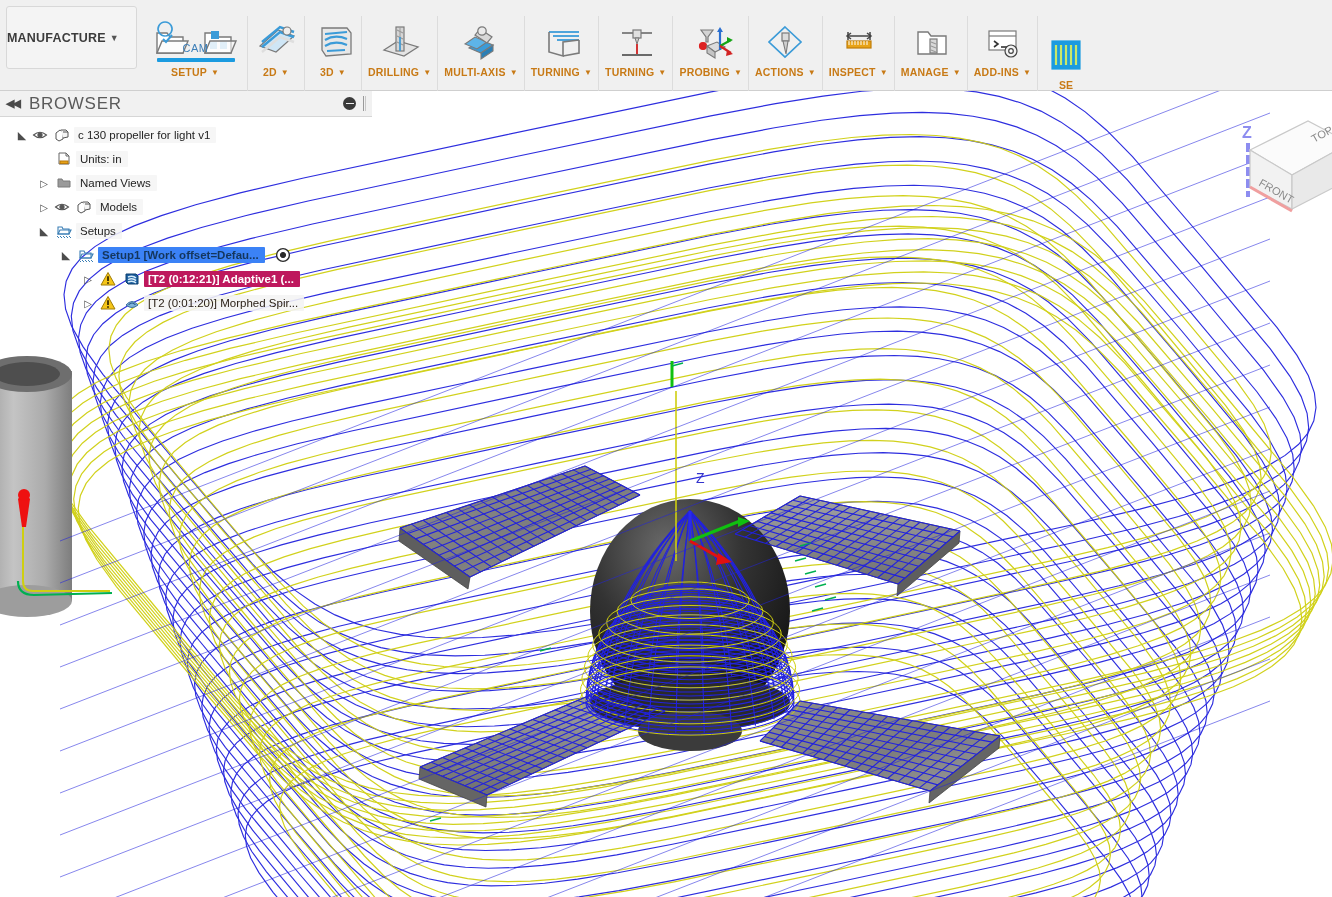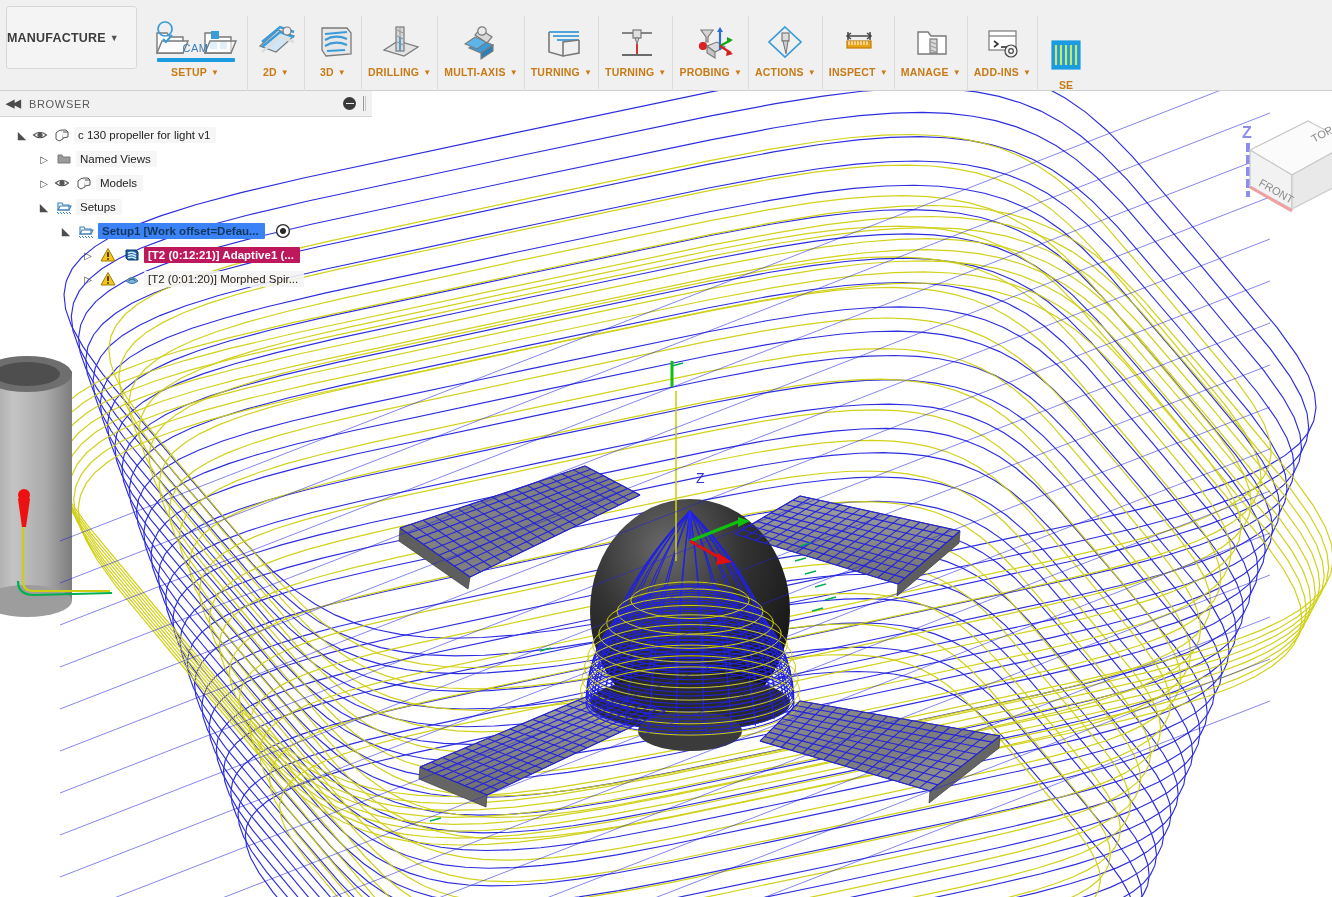--- a/index.html
+++ b/index.html
@@ -92,21 +92,21 @@
     height: 26px; background: #f1f1f1;
     border-bottom: 1px solid #d6d6d6;
     display: flex; align-items: center;
     padding: 0 6px;
   }
   .collapse-arrows {
     font-size: 11px; color: #4a4a4a; letter-spacing: -2px;
     margin-right: 10px; font-weight: bold;
   }
   .browser-title {
-    font-size: 11px; color: #5a5a5a; letter-spacing: .7px;
+    font-size: 17px; color: #5a5a5a; letter-spacing: .7px;
   }
   .browser-hdr-right {
     margin-left: auto; display: flex; align-items: center; gap: 7px;
   }
   .minus-circle {
     width: 13px; height: 13px; border-radius: 50%;
     background: #3a3a3a; position: relative; display:block;
   }
   .minus-circle::after {
     content: ""; position: absolute; left: 2.5px; top: 5.7px;
@@ -779,20 +779,31 @@
           <span class="icoslot">
             <svg width="16" height="16" viewBox="0 0 16 16">
               <path d="M2,6 L6,3 L9,5 L9,12 L5,14 L2,12 Z" fill="#fff" stroke="#555" stroke-width="1"></path>
               <path d="M7,3 L12,3 L14,5 L14,10 L9,11" fill="#f4f4f4" stroke="#555" stroke-width="1"></path>
               <path d="M9,5 L14,5" fill="none" stroke="#555" stroke-width="1"></path>
             </svg>
           </span>
           <span class="lbl">c 130 propeller for light v1</span>
         </div>
         <div class="trow " style="padding-left: 36px;">
+          <span class="tri"></span>
+          <span class="icoslot">
+            <svg width="16" height="16" viewBox="0 0 16 16">
+              <path d="M3,2 L10,2 L13,5 L13,13 L3,13 Z" fill="#fff" stroke="#666" stroke-width="1"></path>
+              <path d="M10,2 L10,5 L13,5" fill="none" stroke="#666" stroke-width="1"></path>
+              <rect x="4" y="10" width="8" height="2.6" fill="#e8a317" stroke="#b8780a" stroke-width="1"></rect>
+            </svg>
+          </span>
+          <span class="lbl">Units: in</span>
+        </div>
+        <div class="trow " style="padding-left: 36px;">
           <span class="tri">▷</span>
           <span class="icoslot">
             <svg width="16" height="16" viewBox="0 0 16 16">
               <path d="M2,4 L6,4 L7,6 L14,6 L14,12 L2,12 Z" fill="#9a9a9a" stroke="#7a7a7a" stroke-width="1"></path>
             </svg>
           </span>
           <span class="lbl">Named Views</span>
         </div>
         <div class="trow " style="padding-left: 36px;">
           <span class="tri">▷</span>

